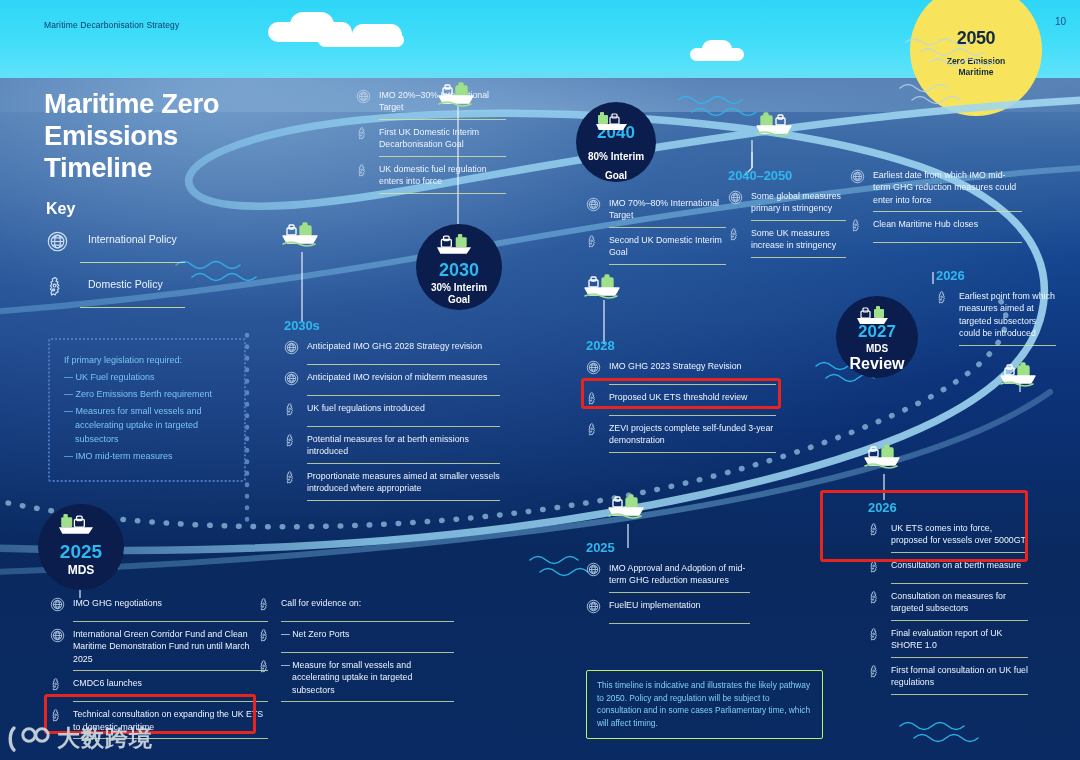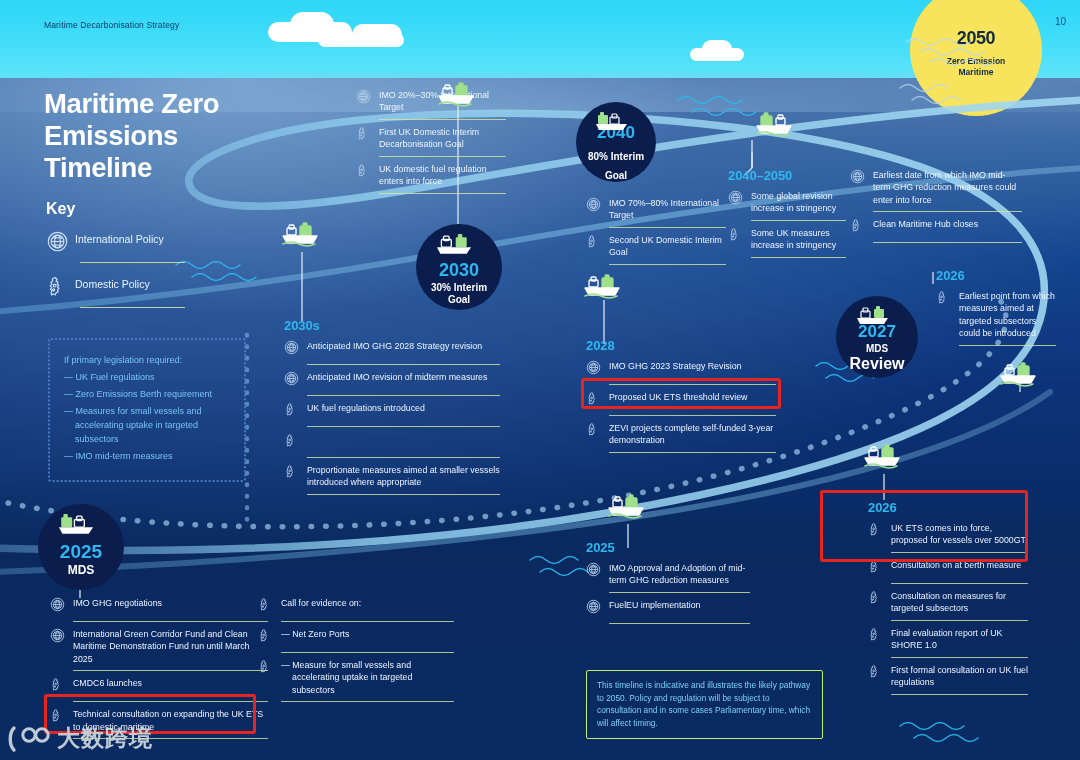--- a/index.html
+++ b/index.html
@@ -54,21 +54,21 @@
 
   svg.layer { position:absolute; left:0; top:0; width:1080px; height:760px; z-index:5; pointer-events:none; }
 
   
   .title {
     position:absolute; left:44px; top:88px; z-index:20;
     font-size:27.5px; font-weight:700; color:#fff; line-height:1.17; letter-spacing:-.4px;
   }
   .key-wrap { position:absolute; left:46px; top:200px; z-index:20; width:185px; }
   .key-h { font-size:16px; font-weight:700; color:#fff; margin-bottom:12px; }
-  .key-row { display:flex; align-items:flex-start; gap:6px; margin-bottom:4px; }
+  .key-row { display:flex; align-items:flex-start; gap:19px; margin-bottom:4px; }
   .key-row .kt { font-size:10.5px; color:#eaf3ff; padding-top:3px; }
   .key-rule { height:1px; background:#d8e6a0; margin:5px 0 12px 34px; width:105px; opacity:.85; }
 
   
   .dashbox {
     position:absolute; left:48px; top:338px; width:198px; z-index:20;
     border:2.5px dotted #4a79c4; border-radius:3px;
     padding:14px 12px 13px 14px;
   }
   .dashbox p { font-size:9px; color:#79c4f2; line-height:1.55; margin-bottom:3px; }
@@ -421,20 +421,21 @@
           </svg></span>
         <span class="tx">UK fuel regulations introduced</span>
       </div>
       <div class="rule"></div>
       <div class="item">
         <span class="ico"><svg width="15" height="15" viewBox="0 0 24 24" fill="none" stroke="#b9cfe8" stroke-width="1.4" stroke-linejoin="round">
             <path d="M9.4,2.6 L11.6,4.4 L10.4,6.6 L12.6,7.4 L11.6,9.4 L13.4,10.6 L12,12.4 L13.6,14 L12,15.4 L12.8,17.6 L10.6,18.4 L9.8,20.8 L7.6,19.6 L6,21 L5.2,18.6 L6.4,16.4 L4.6,15 L6,13 L4.4,11.4 L6.2,9.6 L5,7.6 L7,6.6 L6.6,4.2 Z"></path>
             <circle cx="9" cy="11" r="1.4"></circle>
             <circle cx="8" cy="15.4" r="1"></circle>
           </svg></span>
+        <span class="tx">Potential measures for at berth emissions introduced</span>
       </div>
       <div class="rule"></div>
       <div class="item">
         <span class="ico"><svg width="15" height="15" viewBox="0 0 24 24" fill="none" stroke="#b9cfe8" stroke-width="1.4" stroke-linejoin="round">
             <path d="M9.4,2.6 L11.6,4.4 L10.4,6.6 L12.6,7.4 L11.6,9.4 L13.4,10.6 L12,12.4 L13.6,14 L12,15.4 L12.8,17.6 L10.6,18.4 L9.8,20.8 L7.6,19.6 L6,21 L5.2,18.6 L6.4,16.4 L4.6,15 L6,13 L4.4,11.4 L6.2,9.6 L5,7.6 L7,6.6 L6.6,4.2 Z"></path>
             <circle cx="9" cy="11" r="1.4"></circle>
             <circle cx="8" cy="15.4" r="1"></circle>
           </svg></span>
         <span class="tx">Proportionate measures aimed at smaller vessels introduced where appropriate</span>
       </div>
@@ -467,21 +468,21 @@
       <div class="yr">2040–2050</div>
       <div class="item">
         <span class="ico"><svg width="15" height="15" viewBox="0 0 24 24" fill="none" stroke="#b9cfe8" stroke-width="1.4">
             <circle cx="12" cy="12" r="10"></circle>
             <circle cx="12" cy="12" r="6.8"></circle>
             <ellipse cx="12" cy="12" rx="3" ry="6.8"></ellipse>
             <line x1="5.2" y1="12" x2="18.8" y2="12"></line>
             <line x1="6.4" y1="8" x2="17.6" y2="8"></line>
             <line x1="6.4" y1="16" x2="17.6" y2="16"></line>
           </svg></span>
-        <span class="tx">Some global revision increase in stringency</span>
+        <span class="tx">Some global measures primary in stringency</span>
       </div>
       <div class="rule"></div>
       <div class="item">
         <span class="ico"><svg width="15" height="15" viewBox="0 0 24 24" fill="none" stroke="#b9cfe8" stroke-width="1.4" stroke-linejoin="round">
             <path d="M9.4,2.6 L11.6,4.4 L10.4,6.6 L12.6,7.4 L11.6,9.4 L13.4,10.6 L12,12.4 L13.6,14 L12,15.4 L12.8,17.6 L10.6,18.4 L9.8,20.8 L7.6,19.6 L6,21 L5.2,18.6 L6.4,16.4 L4.6,15 L6,13 L4.4,11.4 L6.2,9.6 L5,7.6 L7,6.6 L6.6,4.2 Z"></path>
             <circle cx="9" cy="11" r="1.4"></circle>
             <circle cx="8" cy="15.4" r="1"></circle>
           </svg></span>
         <span class="tx">Some UK measures increase in stringency</span>
       </div>

